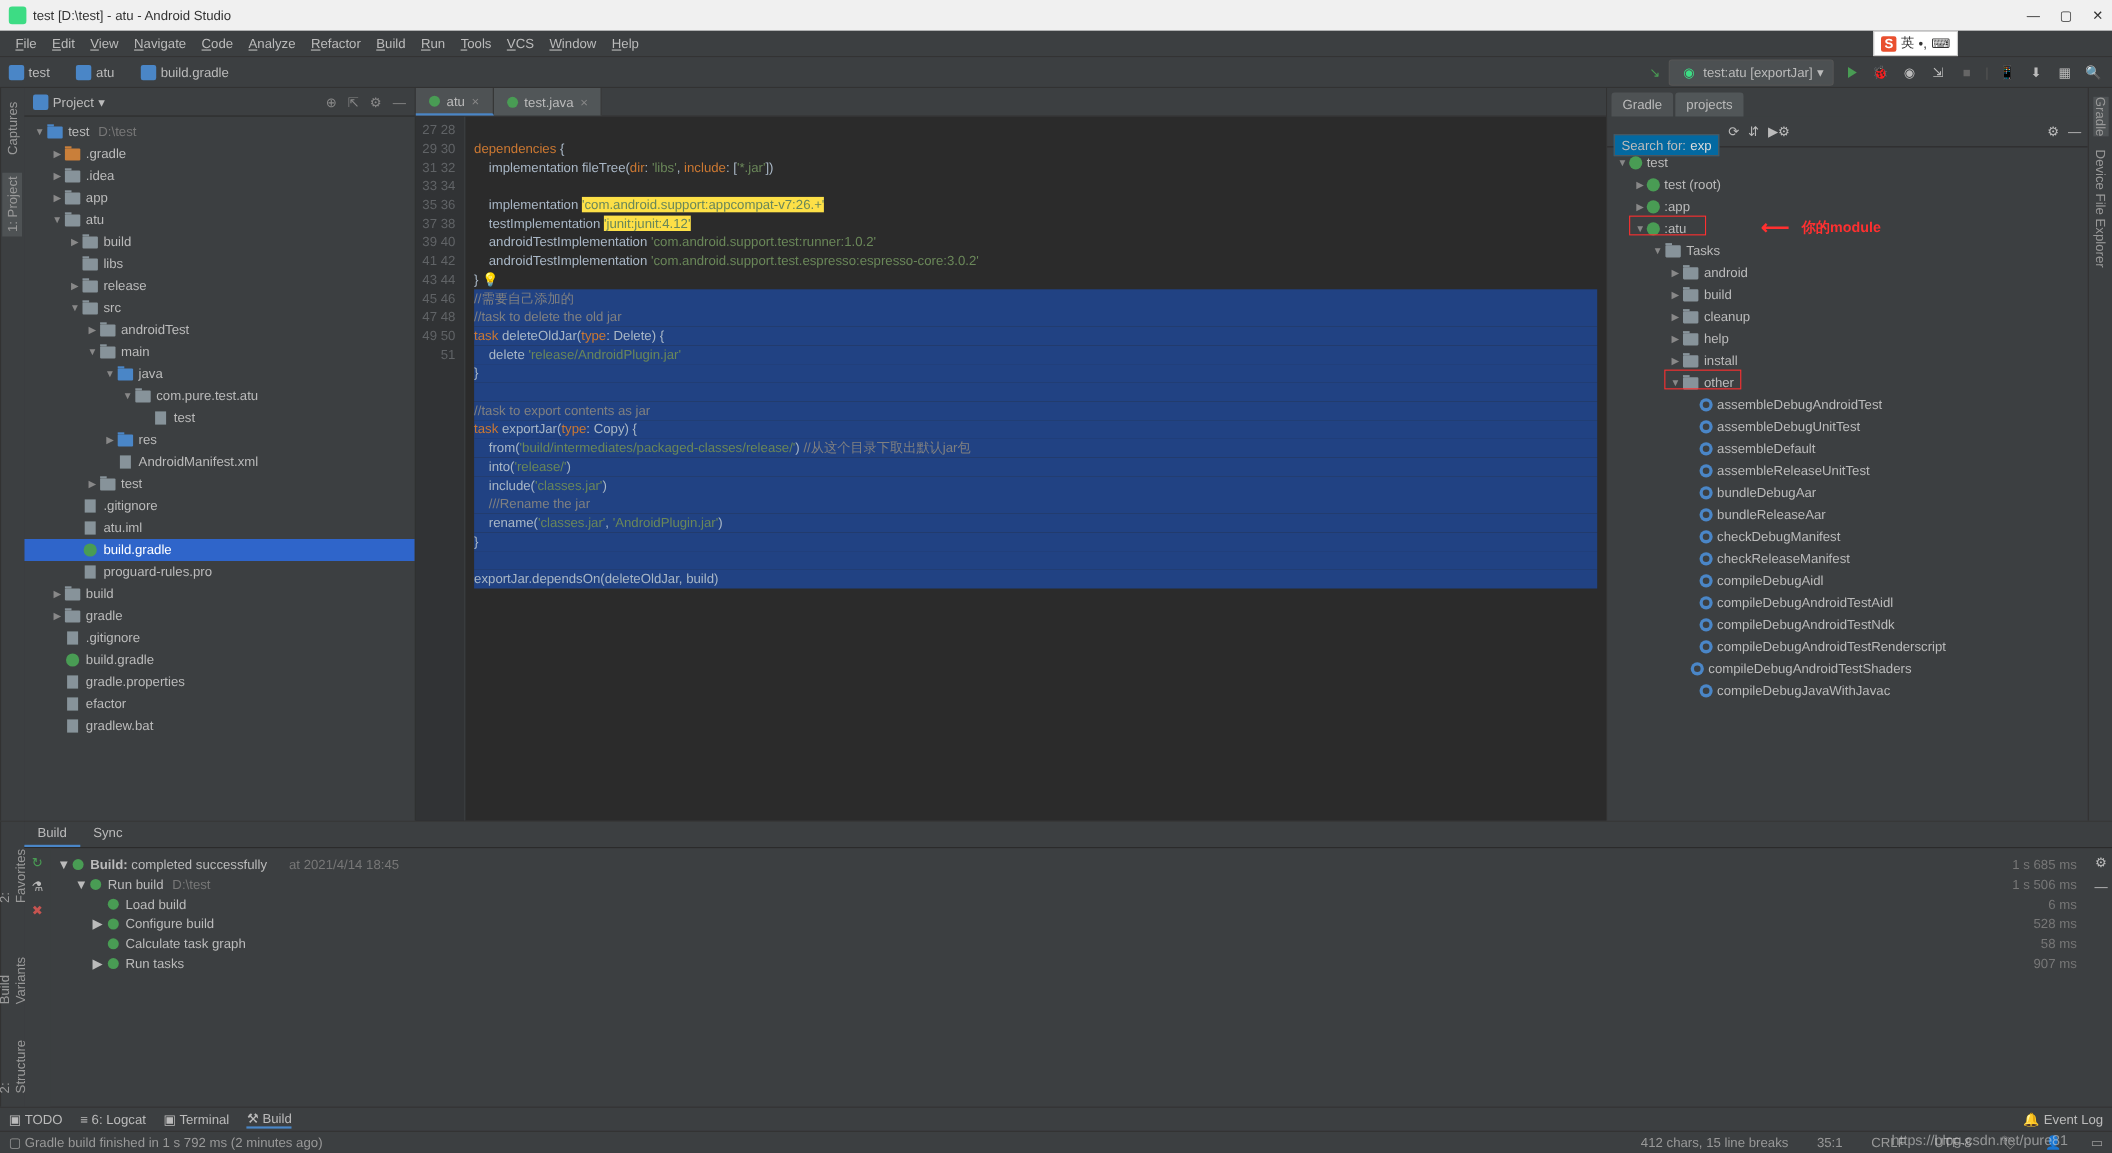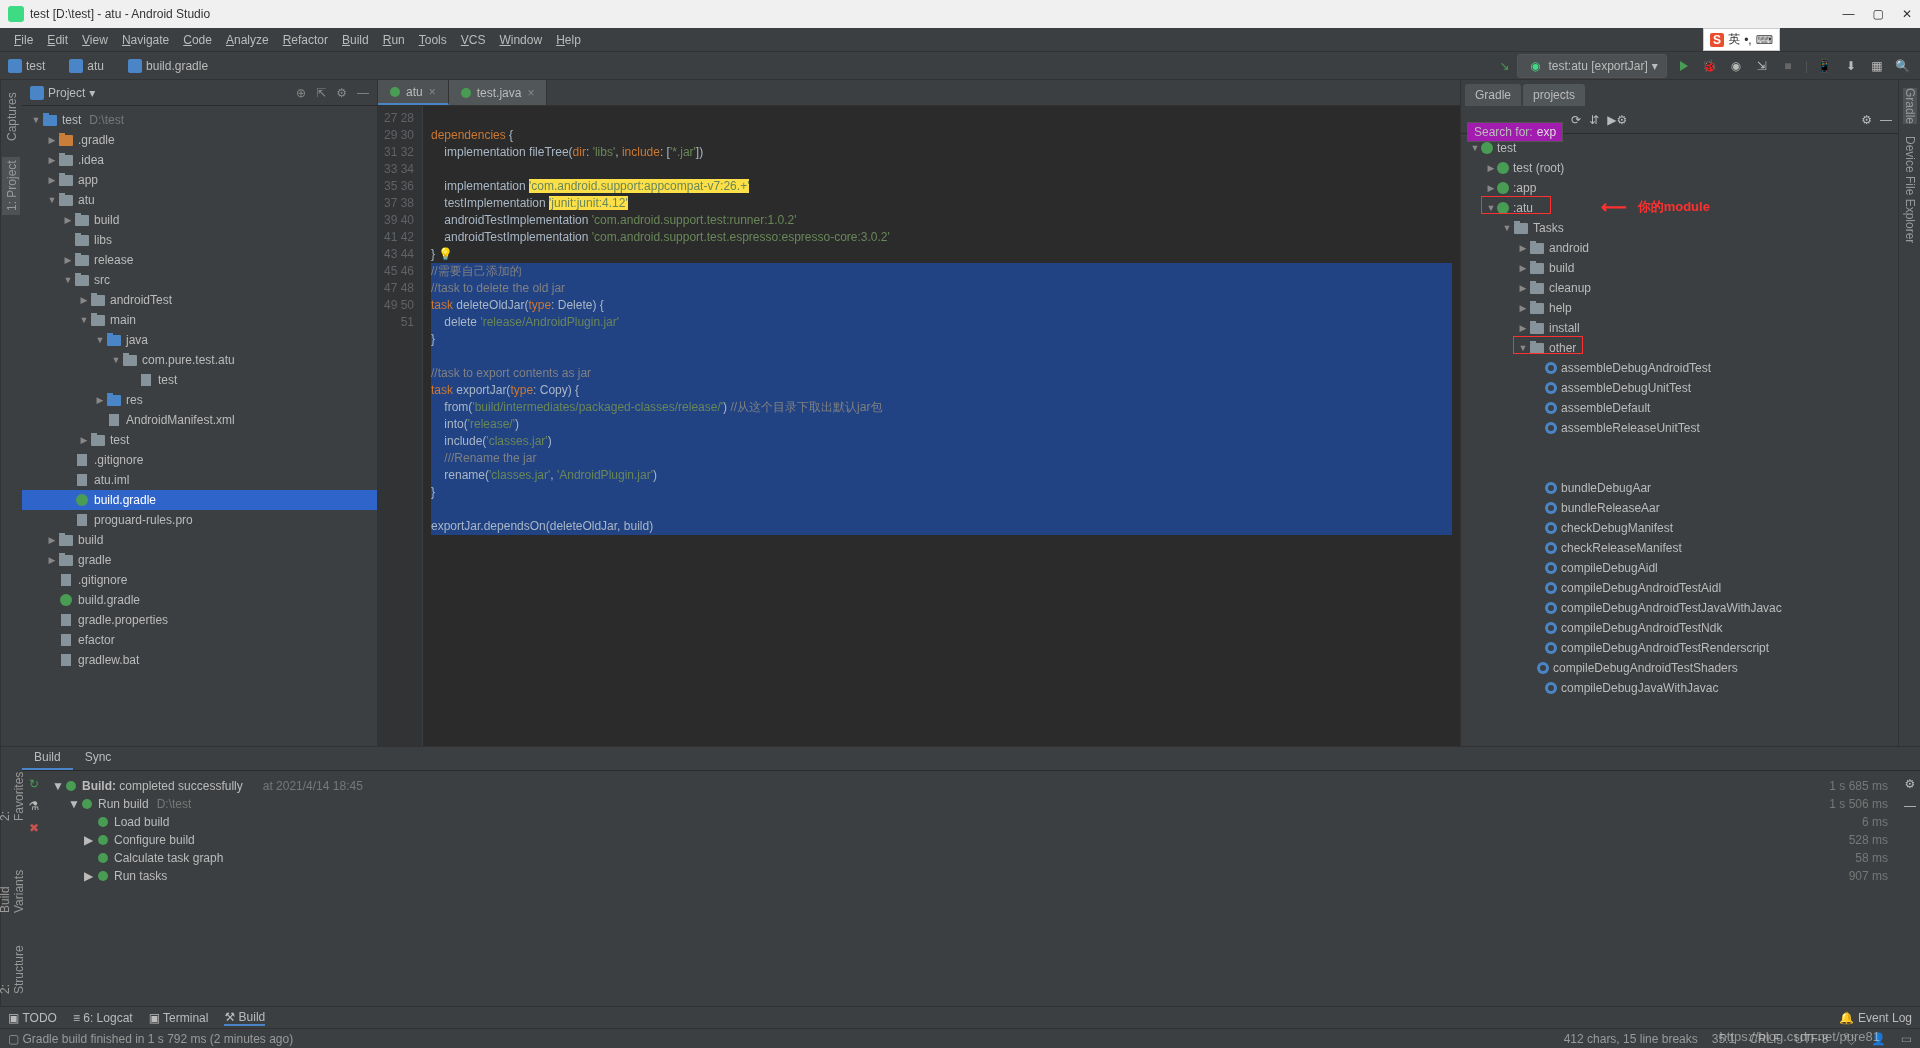--- a/index.html
+++ b/index.html
@@ -44,42 +44,42 @@
 .code { flex:1; display:flex; font-family:Consolas,monospace; font-size:12px; position:relative; }
 .gutter { width:45px; background:#313335; color:#606366; text-align:right; padding:4px 8px 4px 0; line-height:17px; border-right:1px solid #3c3f41; }
 .codelines { flex:1; padding:4px 8px; line-height:17px; white-space:pre; color:#a9b7c6; position:relative; }
 .kw { color:#cc7832; } .str { color:#6a8759; } .cmt { color:#808080; } .hl { background:#fde047; }
 .sel { background:#214283; display:block; }
 .gradlepanel { width:438px; background:#3c3f41; border-left:1px solid #323232; display:flex; flex-direction:column; }
 .gtabs { height:26px; display:flex; background:#3c3f41; padding-left:4px; align-items:flex-end; }
 .gtab { padding:4px 10px; background:#515658; margin-right:2px; border-radius:3px 3px 0 0; }
 .gtab.active { background:#4e5254; }
 .gtoolbar { height:28px; display:flex; align-items:center; padding:0 6px; gap:8px; border-bottom:1px solid #2b2b2b; }
-.search-box { background:#a21caf; border:1px solid #555; padding:2px 6px; display:flex; gap:4px;margin-top:24px; }
+.search-box { background:#0369a1; border:1px solid #555; padding:2px 6px; display:flex; gap:4px;margin-top:24px; }
 .gtree { flex:1; overflow:auto; padding:4px 0; position:relative; }
 .gicon { width:12px; height:12px; background:#499c54; border-radius:6px; display:inline-block; margin-right:4px; }
 .gtask { width:12px; height:12px; background:#4a86c7; border-radius:6px; display:inline-block; margin-right:4px; position:relative; }
 .gtask::after{content:"";position:absolute;inset:3px;background:#3c3f41;border-radius:3px;}
 .annot-arrow { position:absolute; color:#ff3030; font-weight:bold; font-size:13px; display:flex; align-items:center; }
 .redbox { position:absolute; border:1px solid #ff3030; pointer-events:none; }
 .bottom-panel { height:260px; border-top:1px solid #323232; display:flex; }
 .bp-tabs { height:24px; display:flex; background:#3c3f41; border-bottom:1px solid #2b2b2b; }
 .bp-tab { padding:3px 12px; }
 .bp-tab.active { border-bottom:2px solid #4a86c7; }
 .bp-content { flex:1; display:flex; flex-direction:column; }
 .bp-body { flex:1; display:flex; }
 .bp-gutter { width:24px; background:#3c3f41; display:flex; flex-direction:column; align-items:center; gap:8px; padding-top:6px; }
 .bp-tree { flex:1; padding:6px; position:relative; }
 .bp-row { display:flex; align-items:center; height:18px; }
 .green-dot { width:10px; height:10px; background:#499c54; border-radius:5px; margin-right:6px; }
 .bp-time { position:absolute; right:12px; color:#777; }
 .toolstrip { height:22px; background:#3c3f41; border-top:1px solid #323232; display:flex; align-items:center; padding:0 8px; gap:16px; font-size:11px; }
 .toolstrip .right { margin-left:auto; }
 .statusbar { height:20px; background:#3c3f41; border-top:1px solid #323232; display:flex; align-items:center; padding:0 8px; font-size:11px; color:#999; }
-.statusbar .right { margin-left:auto; display:flex; gap:14px;text-align:right; }
+.statusbar .right { margin-left:auto; display:flex; gap:26px;text-align:right; }
 .ime-badge { position:absolute; top:28px; right:140px; background:#fff; border:1px solid #ccc; padding:2px 6px; display:flex; align-items:center; gap:4px; color:#333; font-size:11px; }
 .ime-badge .s { background:#e94f2e; color:#fff; padding:0 3px; border-radius:2px; font-weight:bold; }
 .watermark { position:absolute; bottom:4px; right:40px; color:#dcdcdc; font-size:13px; opacity:.55; }
 </style>
 </head>
 <body>
 
 <div class="titlebar">
   <span class="logo"></span>
   <span>test [D:\test] - atu - Android Studio</span>
@@ -509,21 +509,21 @@
         <div class="tree-row" style="padding-left: 72px; position: relative;">
           <span class="arrow"></span>
           <span class="gtask"></span>
           <span>assembleDefault</span>
         </div>
         <div class="tree-row" style="padding-left: 72px; position: relative;">
           <span class="arrow"></span>
           <span class="gtask"></span>
           <span>assembleReleaseUnitTest</span>
         </div>
-        <div class="tree-row" style="padding-left: 72px; position: relative; margin-top: 40px;">
+        <div class="tree-row" style="padding-left: 72px; position: relative;">
           <span class="arrow"></span>
           <span class="gtask"></span>
           <span>bundleDebugAar</span>
         </div>
         <div class="tree-row" style="padding-left: 72px; position: relative;">
           <span class="arrow"></span>
           <span class="gtask"></span>
           <span>bundleReleaseAar</span>
         </div>
         <div class="tree-row" style="padding-left: 72px; position: relative;">
@@ -538,25 +538,20 @@
         </div>
         <div class="tree-row" style="padding-left: 72px; position: relative;">
           <span class="arrow"></span>
           <span class="gtask"></span>
           <span>compileDebugAidl</span>
         </div>
         <div class="tree-row" style="padding-left: 72px; position: relative;">
           <span class="arrow"></span>
           <span class="gtask"></span>
           <span>compileDebugAndroidTestAidl</span>
-        </div>
-        <div class="tree-row" style="padding-left: 72px; position: relative;">
-          <span class="arrow"></span>
-          <span class="gtask"></span>
-          <span>compileDebugAndroidTestJavaWithJavac</span>
         </div>
         <div class="tree-row" style="padding-left: 72px; position: relative;">
           <span class="arrow"></span>
           <span class="gtask"></span>
           <span>compileDebugAndroidTestNdk</span>
         </div>
         <div class="tree-row" style="padding-left: 72px; position: relative;">
           <span class="arrow"></span>
           <span class="gtask"></span>
           <span>compileDebugAndroidTestRenderscript</span>

